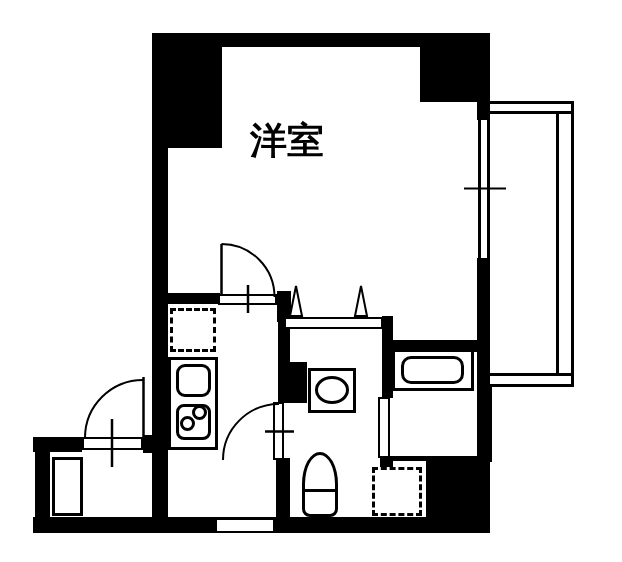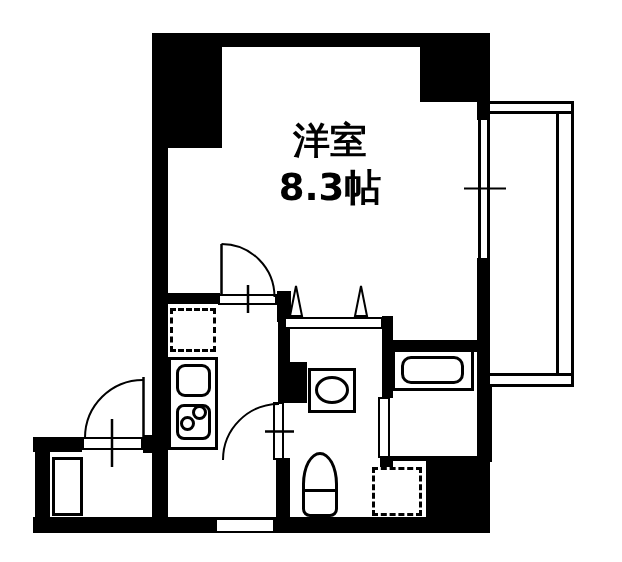--- a/index.html
+++ b/index.html
@@ -7,21 +7,21 @@
     position:relative;width:622px;height:562px;background:#ffffff;overflow:hidden;
     font-family:"DejaVu Sans","Liberation Sans",sans-serif;
   }
   #canvas *{box-sizing:border-box;}
   .wall{position:absolute;background:#000;}
   .open{position:absolute;background:#fff;border:2px solid #000;}
   .fix{position:absolute;background:#fff;border:3px solid #000;}
   .dash{position:absolute;background:#fff;border:3px dashed #000;}
   .thin{position:absolute;background:#000;}
   .whitepatch{position:absolute;background:#fff;}
-  .label{position:absolute;color:#000;font-weight:700;text-align:center;white-space:nowrap;}
+  .label{position:absolute;color:#000;font-weight:700;white-space:nowrap;}
   #room-label-name{left:250px;top:120px;width:160px;font-size:37px;line-height:42px;}
   #room-label-size{left:250px;top:166px;width:160px;font-size:37px;line-height:44px;}
   #balcony-label{left:462px;top:216px;width:132px;font-size:23px;line-height:26px;letter-spacing:1px;}
   svg.overlay{position:absolute;left:0;top:0;pointer-events:none;}
 </style>
 </head>
 <body>
 
 <div id="canvas">
 
@@ -88,15 +88,14 @@
     <path d="M 223 460 A 56 56 0 0 1 279 404" fill="none" stroke="#000" stroke-width="2"></path>
     <line x1="265" y1="431.5" x2="294" y2="431.5" stroke="#000" stroke-width="2.5"></line>
 
     <line x1="464" y1="188.5" x2="506" y2="188.5" stroke="#000" stroke-width="2"></line>
 
     <polygon points="296,286 290,316 302,316" fill="#fff" stroke="#000" stroke-width="2"></polygon>
     <polygon points="361,286 355,316 367,316" fill="#fff" stroke="#000" stroke-width="2"></polygon>
   </svg>
 
   <div class="label" id="room-label-name">洋室</div>
-  <div class="label" id="room-label-size">8.3帖</div>
 
 </div>
 
 </body></html>

